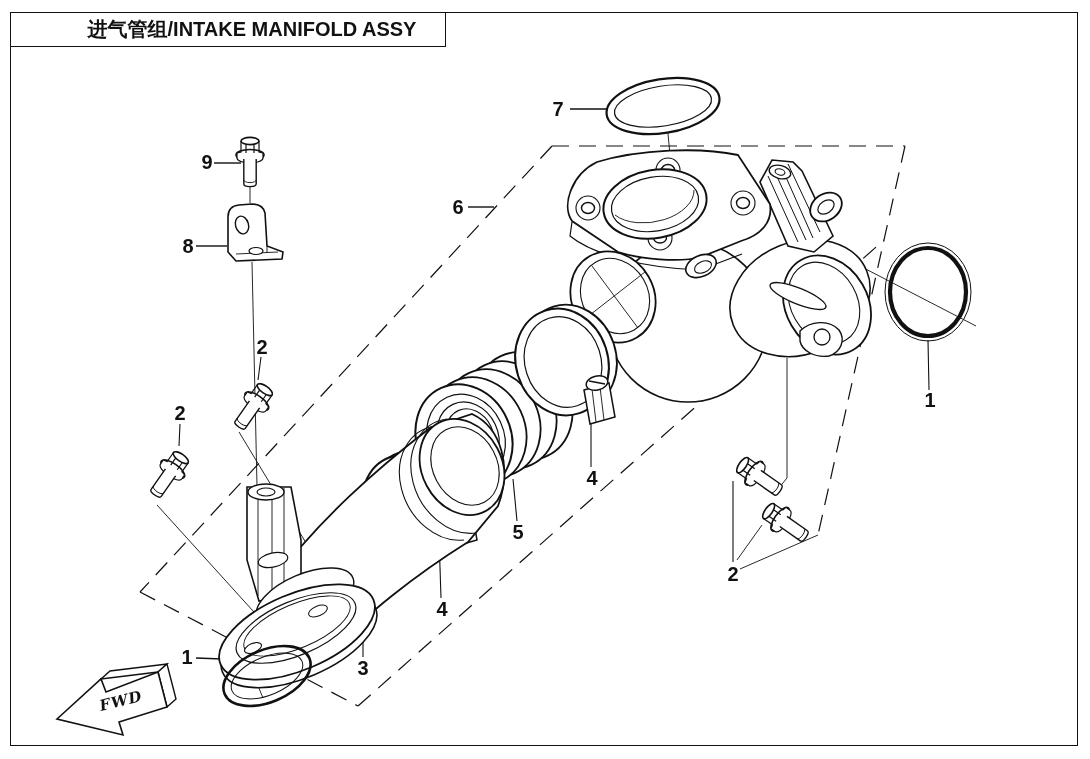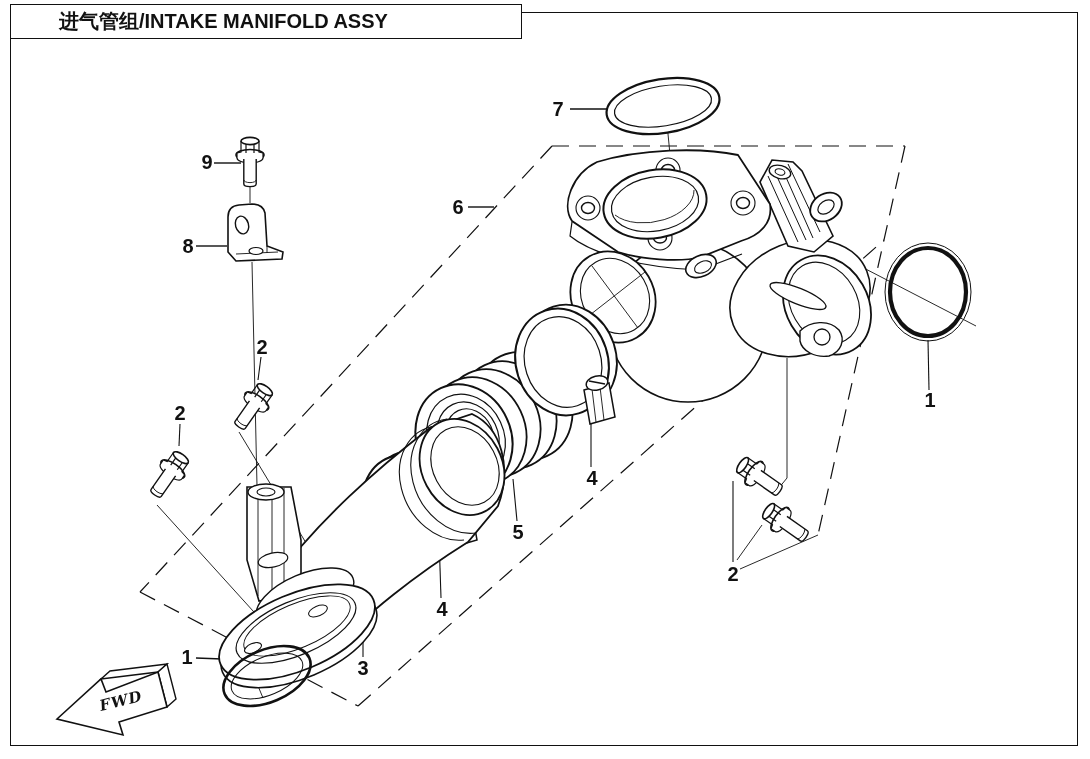--- a/index.html
+++ b/index.html
@@ -1,22 +1,22 @@
 <!DOCTYPE html>
 <html><head>
 <meta charset="utf-8">
 <style>
   html,body{margin:0;padding:0;background:#fff;}
   .stage{position:relative;width:1090px;height:759px;background:#fff;overflow:hidden;
          font-family:"Liberation Sans",sans-serif;}
   .frame{position:absolute;left:10px;top:12px;width:1068px;height:734px;
          border:1.6px solid #111;box-sizing:border-box;}
-  .title-box{position:absolute;left:10px;top:4px;width:512px;height:35px;
+  .title-box{position:absolute;left:10px;top:12px;width:436px;height:35px;
          border:1.6px solid #111;box-sizing:border-box;background:#fff;
-         display:flex;align-items:center;}
+         display:flex;align-items:center;justify-content:center;}
   .title-text{font-weight:bold;font-size:20px;color:#111;margin-left:48px;
          letter-spacing:0px;white-space:nowrap;}
   svg{position:absolute;left:0;top:0;}
   .part-num{position:absolute;transform:translate(-50%,-50%);
          font-weight:bold;font-size:20px;color:#111;line-height:1;}
   .fwd-label{position:absolute;font-family:"DejaVu Serif",serif;
          font-style:italic;font-weight:bold;font-size:15px;color:#111;
          transform:translate(-50%,-50%) rotate(-14deg);letter-spacing:1px;}
 </style>
 </head>

